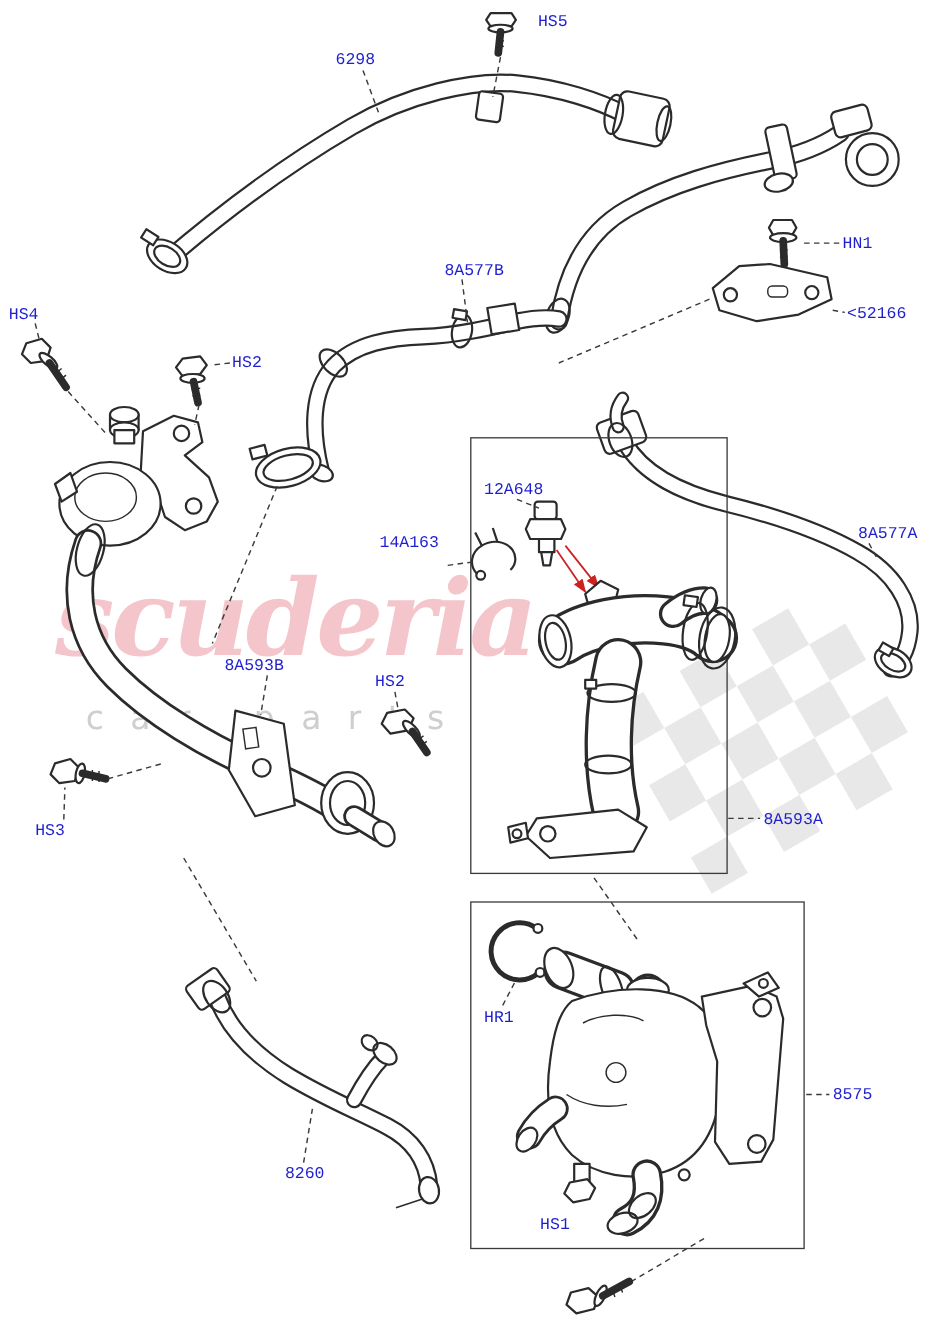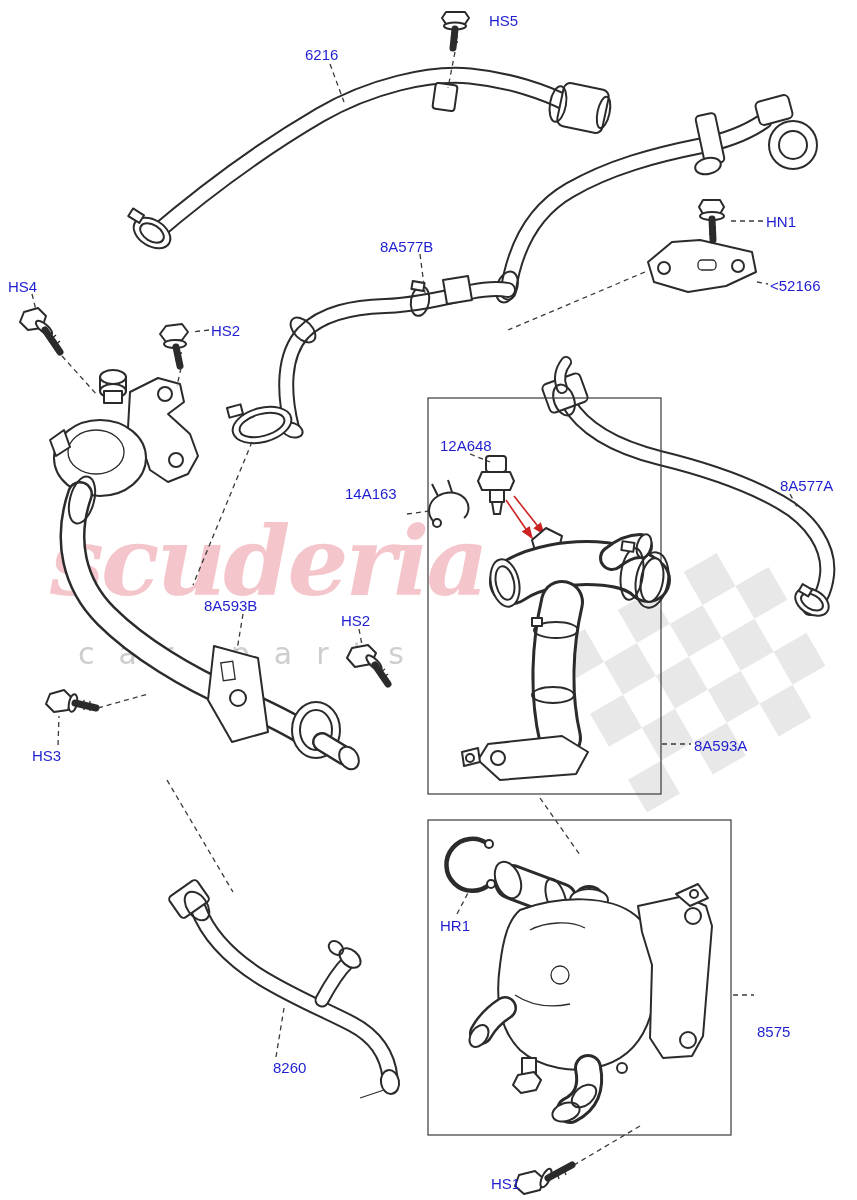--- a/index.html
+++ b/index.html
@@ -7,21 +7,21 @@
          font-family:"Liberation Sans",sans-serif;}
   
   .wm-title{position:absolute;left:50px;top:505px;width:500px;
             font-family:"DejaVu Serif",serif;font-style:italic;font-weight:bold;
             font-size:96px;color:#e7828d;opacity:.45;letter-spacing:-3px;z-index:0;}
   .wm-sub{position:absolute;left:78px;top:636px;width:480px;
           font-family:"DejaVu Sans",sans-serif;font-size:30px;color:#c6c6c6;
           letter-spacing:24px;opacity:.85;z-index:0;}
   
   .part-label{position:absolute;z-index:2;color:#1f1fd0;font-size:15px;
-              font-family:Liberation Sans, sans-serif;cursor:pointer;white-space:nowrap;}
+              font-family:Liberation Mono, monospace;cursor:pointer;white-space:nowrap;}
   svg{position:absolute;left:0;top:0;z-index:1;}
   
   .o{stroke:#2b2b2b;fill:none;stroke-linecap:round;stroke-linejoin:round;}
   .i{stroke:#fff;fill:none;stroke-linecap:round;stroke-linejoin:round;}
   .s{stroke:#2b2b2b;stroke-width:2;fill:#fff;stroke-linejoin:round;}
   .sn{stroke:#2b2b2b;stroke-width:2;fill:none;stroke-linejoin:round;}
   .thin{stroke:#2b2b2b;stroke-width:1.3;fill:none;}
   .dash{stroke:#3a3a3a;stroke-width:1.3;fill:none;stroke-dasharray:5 4;}
   .box{stroke:#3a3a3a;stroke-width:1.2;fill:none;}
   .red{stroke:#cc2222;stroke-width:1.6;fill:none;}
@@ -302,32 +302,32 @@
       <path class="o" stroke-width="15" d="M322,1000 C330,985 338,972 348,962"></path>
       <path class="i" stroke-width="11" d="M322,1000 C330,985 338,972 348,962"></path>
       <ellipse class="s" cx="350" cy="958" rx="12" ry="8" transform="rotate(40 350 958)"></ellipse>
       <ellipse class="sn" cx="336" cy="948" rx="8" ry="6" transform="rotate(40 336 948)"></ellipse>
       <ellipse class="s" cx="390" cy="1082" rx="9" ry="12" transform="rotate(-10 390 1082)"></ellipse>
       <path class="thin" d="M384,1090 L360,1098"></path>
       <path class="dash" d="M276,1057 L284,1008"></path>
     </g>
   </svg>
 
-  <div class="part-label" style="left:305px;top:46px">6216</div>
+  <div class="part-label" style="left:305px;top:46px">6298</div>
   <div class="part-label" style="left:489px;top:12px">HS5</div>
-  <div class="part-label" style="left:380px;top:238px">8A577B</div>
+  <div class="part-label" style="left:404px;top:238px">8A577B</div>
   <div class="part-label" style="left:766px;top:213px">HN1</div>
   <div class="part-label" style="left:770px;top:277px">&lt;52166</div>
   <div class="part-label" style="left:8px;top:278px">HS4</div>
   <div class="part-label" style="left:211px;top:322px">HS2</div>
   <div class="part-label" style="left:440px;top:437px">12A648</div>
   <div class="part-label" style="left:345px;top:485px">14A163</div>
   <div class="part-label" style="left:780px;top:477px">8A577A</div>
   <div class="part-label" style="left:204px;top:597px">8A593B</div>
   <div class="part-label" style="left:341px;top:612px">HS2</div>
   <div class="part-label" style="left:32px;top:747px">HS3</div>
   <div class="part-label" style="left:694px;top:737px">8A593A</div>
   <div class="part-label" style="left:440px;top:917px">HR1</div>
-  <div class="part-label" style="left:757px;top:1023px">8575</div>
-  <div class="part-label" style="left:273px;top:1059px">8260</div>
-  <div class="part-label" style="left:491px;top:1175px">HS1</div>
+  <div class="part-label" style="left:757px;top:987px">8575</div>
+  <div class="part-label" style="left:259px;top:1059px">8260</div>
+  <div class="part-label" style="left:491px;top:1105px">HS1</div>
 
 </div>
 
 </body></html>

